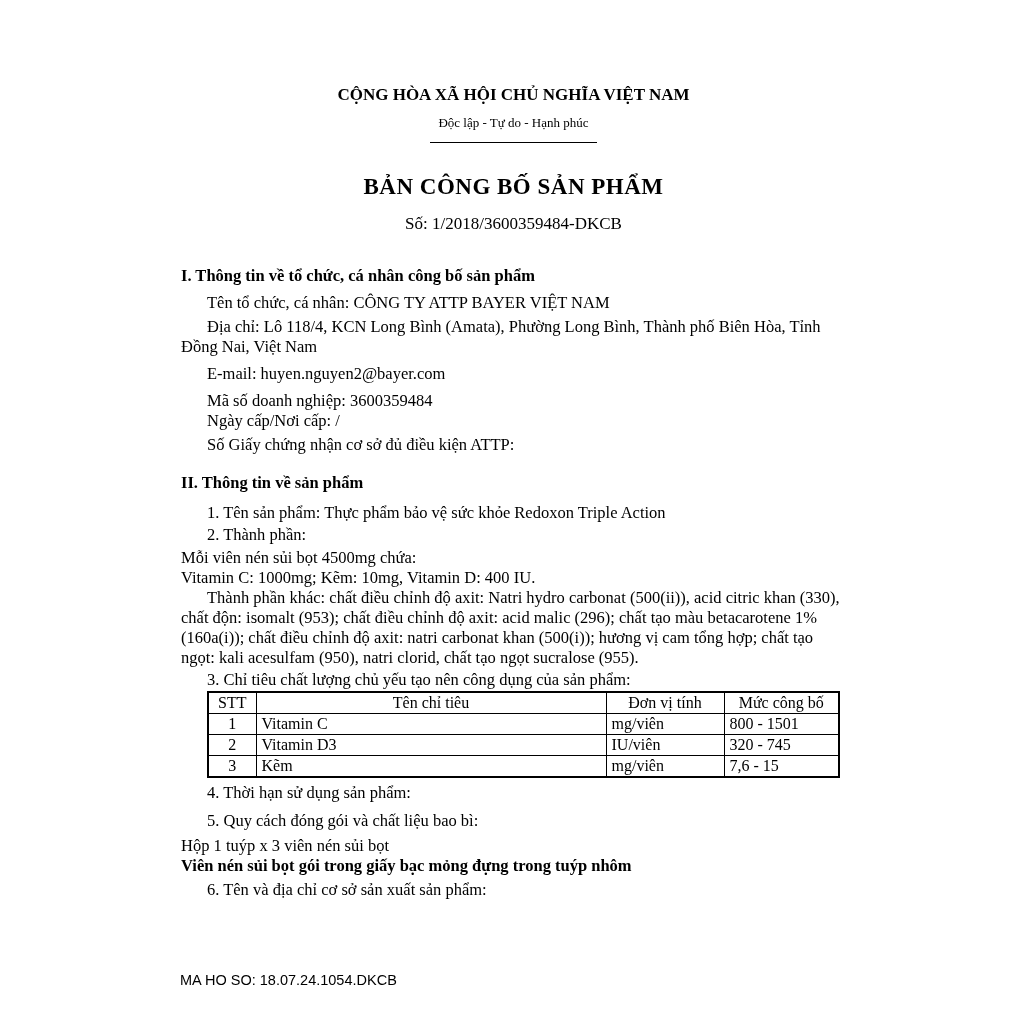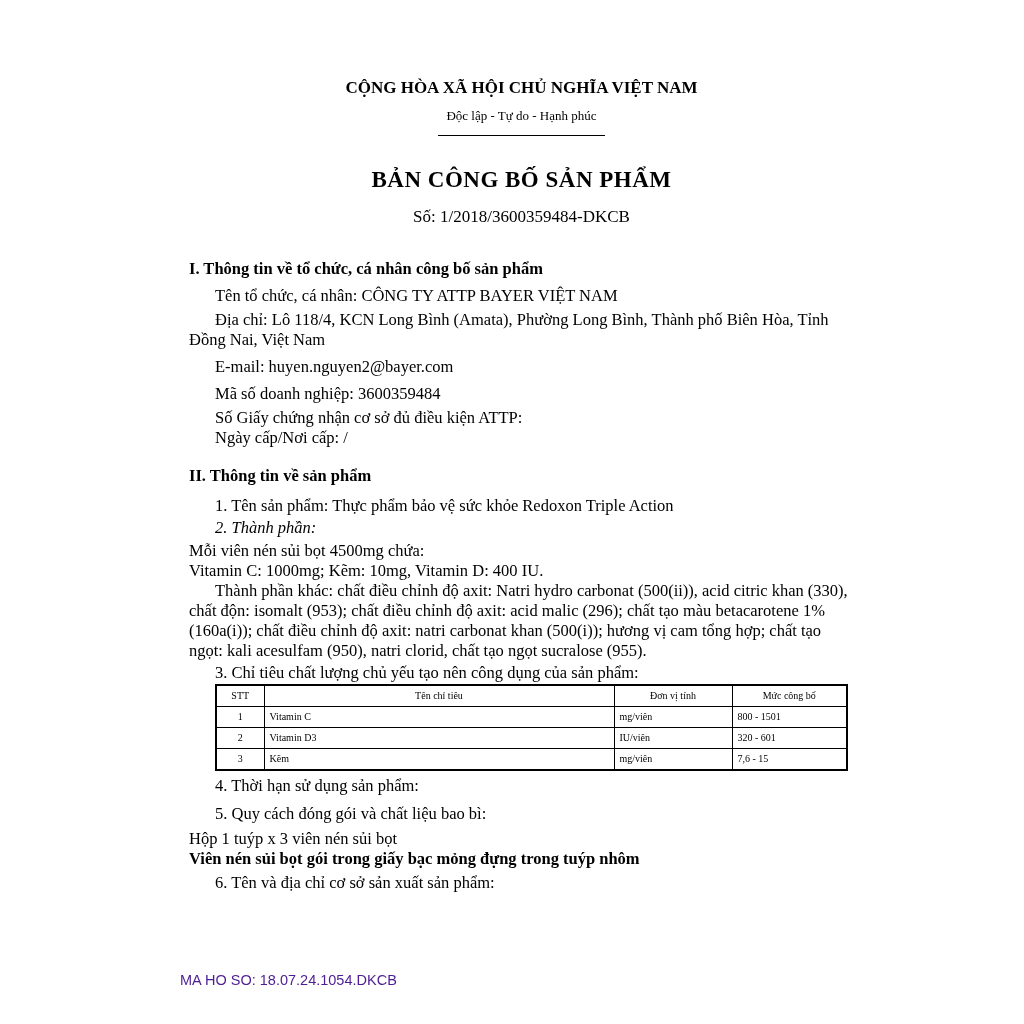--- a/index.html
+++ b/index.html
@@ -6,25 +6,24 @@
   .page{
     position:relative;
     width:1024px;height:1024px;
     background:#ffffff;
     font-family:"Liberation Serif","DejaVu Serif",serif;
     color:#000;
     overflow:hidden;
   }
   .content{
     position:absolute;
-    left:181px;top:9px;
+    left:181px;top:16px;
     width:665px;
     font-size:16.5px;
     line-height:20px;
-    margin-left:8px;
   }
   .center{text-align:center;}
   p{margin:0;}
   .indent{text-indent:26px;}
 
   .national-title{
     margin-top:68px;
     font-size:17px;
     font-weight:bold;
     line-height:21px;
@@ -58,34 +57,34 @@
   .org-name{margin-top:7px;}
   .address{margin-top:4px;}
   .phone-line{margin-top:4px;position:relative;}
   .fax{position:absolute;left:309px;top:0;}
   .email{margin-top:7px;}
   .business-id{margin-top:7px;}
   .attp{margin-top:4px;}
   .issue{margin-top:0;}
   .sec2-heading{margin-top:18px;}
   .item1{margin-top:10px;}
-  .item2{margin-top:2px;font-style:italic;}
+  .item2{margin-top:2px;}
   .comp-intro{margin-top:3px;}
   .comp-main{margin-top:0;}
   .comp-other{margin-top:0;}
   .item3{margin-top:2px;}
 
   table.spec{
     margin-top:1px;
     margin-left:26px;
     border-collapse:collapse;
     table-layout:fixed;
     width:631px;
     border:2px solid #000;
-    font-size:10px;
+    font-size:16px;
   }
   table.spec th, table.spec td{
     border:1px solid #000;
     height:20px;
     padding:0 5px;
     overflow:hidden;
     white-space:nowrap;
   }
   table.spec th{
     font-weight:normal;
@@ -104,43 +103,43 @@
   .pack1{margin-top:5px;}
   .pack2{margin-top:0;font-weight:bold;}
   .item6{margin-top:4px;}
 
   .footer{
     position:absolute;
     left:180px;
     top:972px;
     font-family:"Liberation Sans","DejaVu Sans",sans-serif;
     font-size:14.5px;
-    color:#4c1d95;
+    color:#000000;
   }
 </style>
 </head>
 <body>
 
 <div class="page">
   <div class="content">
 
     <p class="center national-title">CỘNG HÒA XÃ HỘI CHỦ NGHĨA VIỆT NAM</p>
     <p class="center motto">Độc lập - Tự do - Hạnh phúc</p>
     <hr class="sep-line">
 
     <p class="center doc-title">BẢN CÔNG BỐ SẢN PHẨM</p>
     <p class="center doc-number">Số: 1/2018/3600359484-DKCB</p>
 
     <p class="sec-heading sec1-heading">I. Thông tin về tổ chức, cá nhân công bố sản phẩm</p>
     <p class="indent org-name">Tên tổ chức, cá nhân: CÔNG TY ATTP BAYER VIỆT NAM</p>
     <p class="indent address">Địa chỉ: Lô 118/4, KCN Long Bình (Amata), Phường Long Bình, Thành phố Biên Hòa, Tỉnh Đồng Nai, Việt Nam</p>
     <p class="indent email">E-mail: huyen.nguyen2@bayer.com</p>
     <p class="indent business-id">Mã số doanh nghiệp: 3600359484</p>
+    <p class="indent issue">Ngày cấp/Nơi cấp: /</p>
     <p class="indent attp">Số Giấy chứng nhận cơ sở đủ điều kiện ATTP:</p>
-    <p class="indent issue">Ngày cấp/Nơi cấp: /</p>
 
     <p class="sec-heading sec2-heading">II. Thông tin về sản phẩm</p>
     <p class="indent item1">1. Tên sản phẩm: Thực phẩm bảo vệ sức khỏe Redoxon Triple Action</p>
     <p class="indent item2">2. Thành phần:</p>
     <p class="comp-intro">Mỗi viên nén sủi bọt 4500mg chứa:</p>
     <p class="comp-main">Vitamin C: 1000mg; Kẽm: 10mg, Vitamin D: 400 IU.</p>
     <p class="indent comp-other">Thành phần khác: chất điều chỉnh độ axit: Natri hydro carbonat (500(ii)), acid citric khan (330), chất độn: isomalt (953); chất điều chỉnh độ axit: acid malic (296); chất tạo màu betacarotene 1% (160a(i)); chất điều chỉnh độ axit: natri carbonat khan (500(i)); hương vị cam tổng hợp; chất tạo ngọt: kali acesulfam (950), natri clorid, chất tạo ngọt sucralose (955).</p>
     <p class="indent item3">3. Chỉ tiêu chất lượng chủ yếu tạo nên công dụng của sản phẩm:</p>
 
     <table class="spec">
@@ -160,21 +159,21 @@
       <tr>
         <td class="c">1</td>
         <td>Vitamin C</td>
         <td>mg/viên</td>
         <td>800 - 1501</td>
       </tr>
       <tr>
         <td class="c">2</td>
         <td>Vitamin D3</td>
         <td>IU/viên</td>
-        <td>320 - 601</td>
+        <td>320 - 745</td>
       </tr>
       <tr>
         <td class="c">3</td>
         <td>Kẽm</td>
         <td>mg/viên</td>
         <td>7,6 - 15</td>
       </tr>
     </tbody>
       </table>
 

